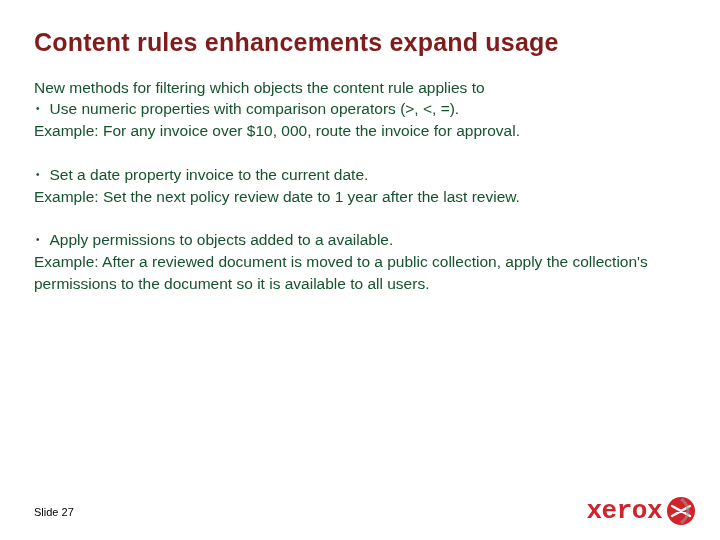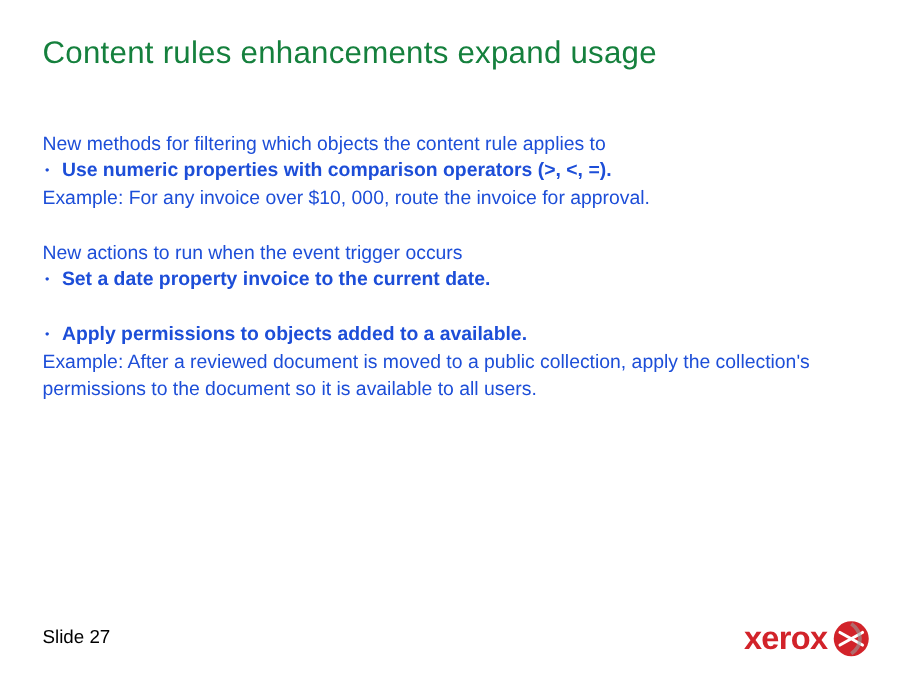--- a/index.html
+++ b/index.html
@@ -11,65 +11,65 @@
     position: relative;
     overflow: hidden;
   }
   .slide {
     width: 100%;
     height: 100%;
     padding: 28px 34px 0 34px;
     position: relative;
   }
   .title {
-    color: #15803d;
+    color: #7f1d1d;
     font-size: 25px;
-    font-weight: 400;
-    margin-bottom: 48px;
+    font-weight: 700;
+    margin-bottom: 20px;
     letter-spacing: 0.2px;
   }
   .block {
     margin-bottom: 22px;
-    color: #1d4ed8;
+    color: #14532d;
     font-size: 15.5px;
     line-height: 1.38;
   }
   .heading {
     font-weight: 400;
   }
   .bullet-row {
     display: flex;
     align-items: flex-start;
   }
   .bullet {
     font-size: 10px;
     line-height: 22px;
     padding-right: 10px;
     padding-left: 2px;
   }
   .bullet-text {
     flex: 1;
-    font-weight: bold;
   }
   .example-label {
   }
   .footer {
     position: absolute;
     bottom: 22px;
     left: 34px;
-    font-size: 15px;
+    font-size: 11px;
     color: #000;
   }
   .logo {
     position: absolute;
     bottom: 14px;
     right: 24px;
     display: flex;
     align-items: center;
     gap: 4px;
+    font-family: Liberation Mono, monospace;
   }
   .logo-text {
     color: #d2232a;
     font-weight: 600;
     font-size: 26px;
     letter-spacing: -0.5px;
   }
   .logo-ball {
     width: 30px;
     height: 30px;
@@ -88,24 +88,26 @@
     <div class="bullet-row">
       <span class="bullet">•</span>
       <span class="bullet-text">Use numeric properties with comparison operators (&gt;, &lt;, =).</span>
     </div>
     <div>
       <span class="example-label">Example:</span><span> For any invoice over $10, 000, route the invoice for approval.</span>
     </div>
   </div>
 
   <div class="block">
-    <div class="heading">New actions to run when the event trigger occurs</div>
     <div class="bullet-row">
       <span class="bullet">•</span>
       <span class="bullet-text">Set a date property invoice to the current date.</span>
+    </div>
+    <div>
+      <span class="example-label">Example:</span><span> Set the next policy review date to 1 year after the last review.</span>
     </div>
   </div>
 
   <div class="block">
     <div class="bullet-row">
       <span class="bullet">•</span>
       <span class="bullet-text">Apply permissions to objects added to a available.</span>
     </div>
     <div>
       <span class="example-label">Example:</span><span> After a reviewed document is moved to a public collection, apply the collection's permissions to the document so it is available to all users.</span>

